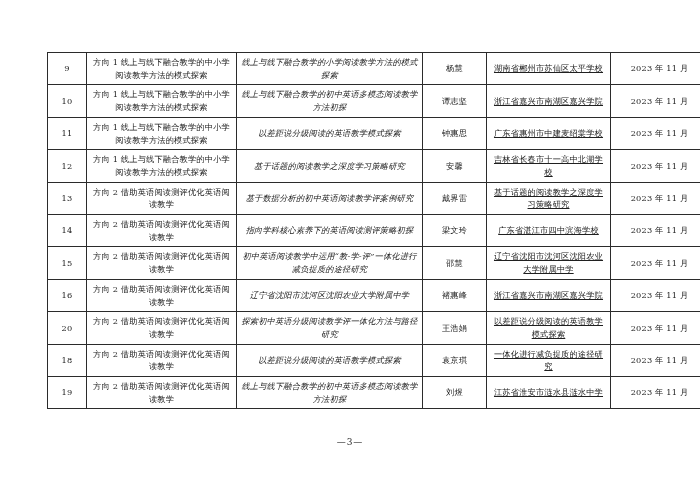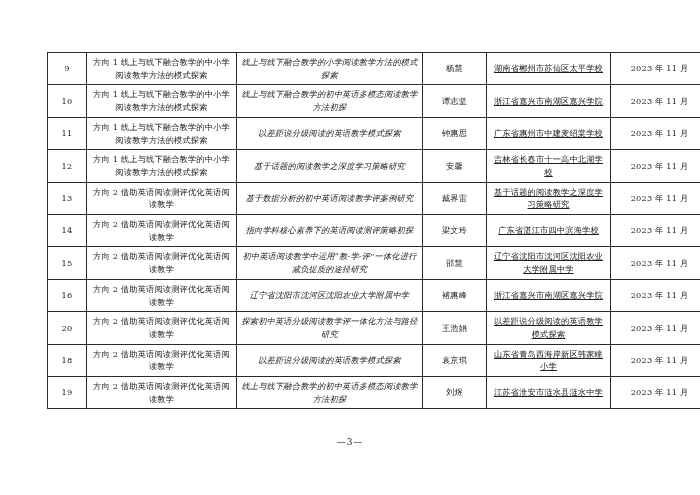--- a/index.html
+++ b/index.html
@@ -147,21 +147,21 @@
             <td class="col-title">探索初中英语分级阅读教学评一体化方法与路径研究</td>
             <td class="col-author">王浩娟</td>
             <td class="col-school">以差距说分级阅读的英语教学模式探索</td>
             <td class="col-date">2023 年 11 月</td>
           </tr>
           <tr>
             <td class="col-no">18</td>
             <td class="col-direction">方向 2 借助英语阅读测评优化英语阅读教学</td>
             <td class="col-title">以差距说分级阅读的英语教学模式探索</td>
             <td class="col-author">袁京琪</td>
-            <td class="col-school">山东省青岛西海岸新区韩家疃小学</td>
+            <td class="col-school">一体化进行减负提质的途径研究</td>
             <td class="col-date">2023 年 11 月</td>
           </tr>
           <tr>
             <td class="col-no">19</td>
             <td class="col-direction">方向 2 借助英语阅读测评优化英语阅读教学</td>
             <td class="col-title">线上与线下融合教学的初中英语多模态阅读教学方法初探</td>
             <td class="col-author">刘煜</td>
             <td class="col-school">江苏省淮安市涟水县涟水中学</td>
             <td class="col-date">2023 年 11 月</td>
           </tr>

